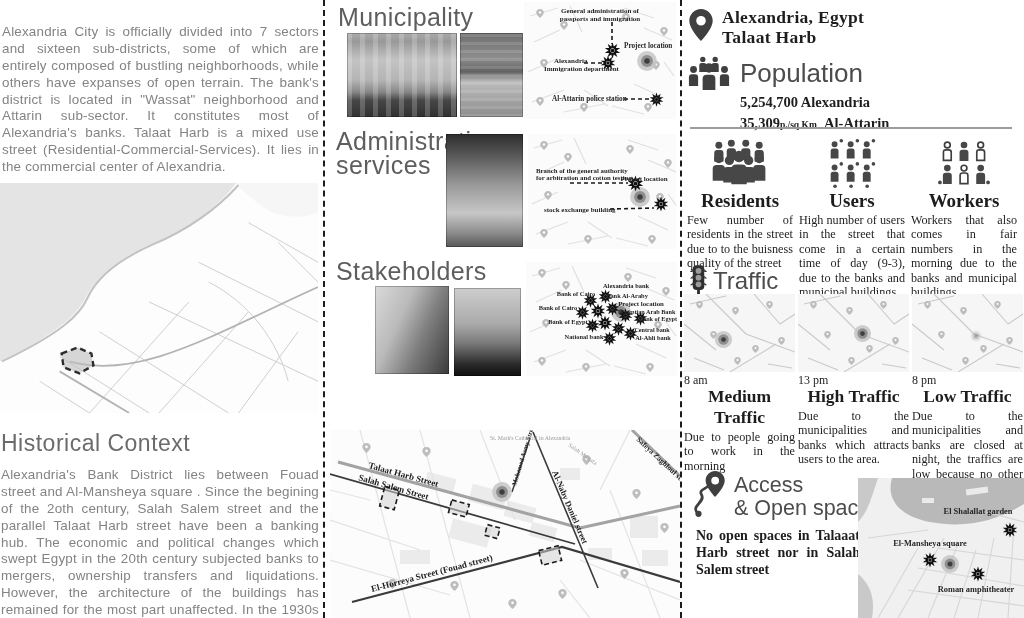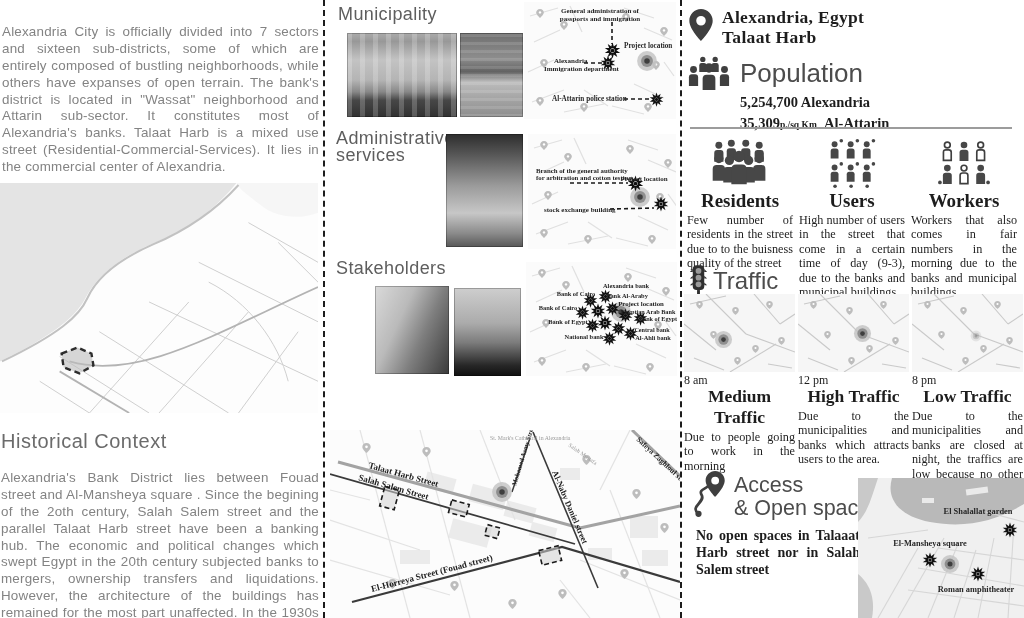--- a/index.html
+++ b/index.html
@@ -6,26 +6,26 @@
   .poster{position:relative;width:1024px;height:618px;background:#ffffff;overflow:hidden;
           font-family:"Liberation Sans",sans-serif;color:#333;}
   .divider{position:absolute;top:0;height:618px;width:0;border-left:2.5px dashed #1c1c1c;}
   .d1{left:323px;} .d2{left:680px;}
 
   
   .col-left{position:absolute;left:0;top:0;width:322px;height:618px;}
   .intro{margin:24px 3px 0 2px;font-size:13.4px;line-height:1.26;color:#838383;
          text-align:justify;letter-spacing:.2px;}
   .city-map{display:block;margin-top:7px;width:318px;height:230px;background:#f4f4f4;}
-  .hist-title{margin:17px 0 17px 1px;font-size:20px;font-weight:400;color:#6b6b6b;letter-spacing:.5px;}
+  .hist-title{margin:17px 0 10px 1px;font-size:23px;font-weight:400;color:#6b6b6b;letter-spacing:.5px;}
   .hist-text{margin:0 3px 0 1px;font-size:13.4px;line-height:1.26;color:#838383;text-align:justify;letter-spacing:.2px;}
 
   
   .col-mid{position:absolute;left:330px;top:0;width:350px;height:618px;}
-  .col-mid h3{position:absolute;margin:0;font-weight:400;color:#5e5e5e;font-size:18px;letter-spacing:.4px;line-height:.95;}
+  .col-mid h3{position:absolute;margin:0;font-weight:400;color:#5e5e5e;font-size:25px;letter-spacing:.4px;line-height:.95;}
   .h-mun{left:8px;top:6px;}
   .h-adm{left:6px;top:130px;}
   .h-stk{left:6px;top:260px;text-align:center;}
   .photo{position:absolute;box-shadow:inset 0 0 0 1px rgba(0,0,0,.25);}
   .ph-m1{left:17px;top:33px;width:110px;height:84px;
     background-image:repeating-linear-gradient(90deg,rgba(255,255,255,.20) 0 5px,rgba(0,0,0,0) 5px 13px),
     linear-gradient(180deg,#ababab 0%,#989898 10%,#c3c3c3 32%,#b4b4b4 56%,#888 70%,#474747 80%,#303030 100%);}
   .ph-m2{left:130px;top:33px;width:63px;height:84px;
     background-image:repeating-linear-gradient(0deg,rgba(255,255,255,.12) 0 3px,rgba(0,0,0,0) 3px 8px),
     linear-gradient(180deg,#6f6f6f 0%,#8d8d8d 30%,#636363 46%,#bcbcbc 58%,#a5a5a5 78%,#8d8d8d 100%);}
@@ -459,21 +459,21 @@
         <div class="ttime">8 am</div>
         <div class="tlevel">Medium Traffic</div>
         <div class="ttext">Due to people going to work in the morning</div>
       </div>
       <div class="tcell">
         <svg class="tmap" viewBox="0 0 111 78">
           <rect width="111" height="78" fill="#f6f6f6"></rect>
           <use href="#roadsB" width="111" height="78"></use>
           <use href="#bullseye" x="55" y="30" width="19" height="19"></use>
         </svg>
-        <div class="ttime">12 pm</div>
+        <div class="ttime">13 pm</div>
         <div class="tlevel">High Traffic</div>
         <div class="ttext">Due to the municipalities and banks which attracts users to the area.</div>
       </div>
       <div class="tcell">
         <svg class="tmap" viewBox="0 0 111 78">
           <rect width="111" height="78" fill="#f6f6f6"></rect>
           <use href="#roadsB" width="111" height="78"></use>
           <use href="#bullseye" x="58" y="36" width="12" height="12" opacity="0.45"></use>
         </svg>
         <div class="ttime">8 pm</div>

